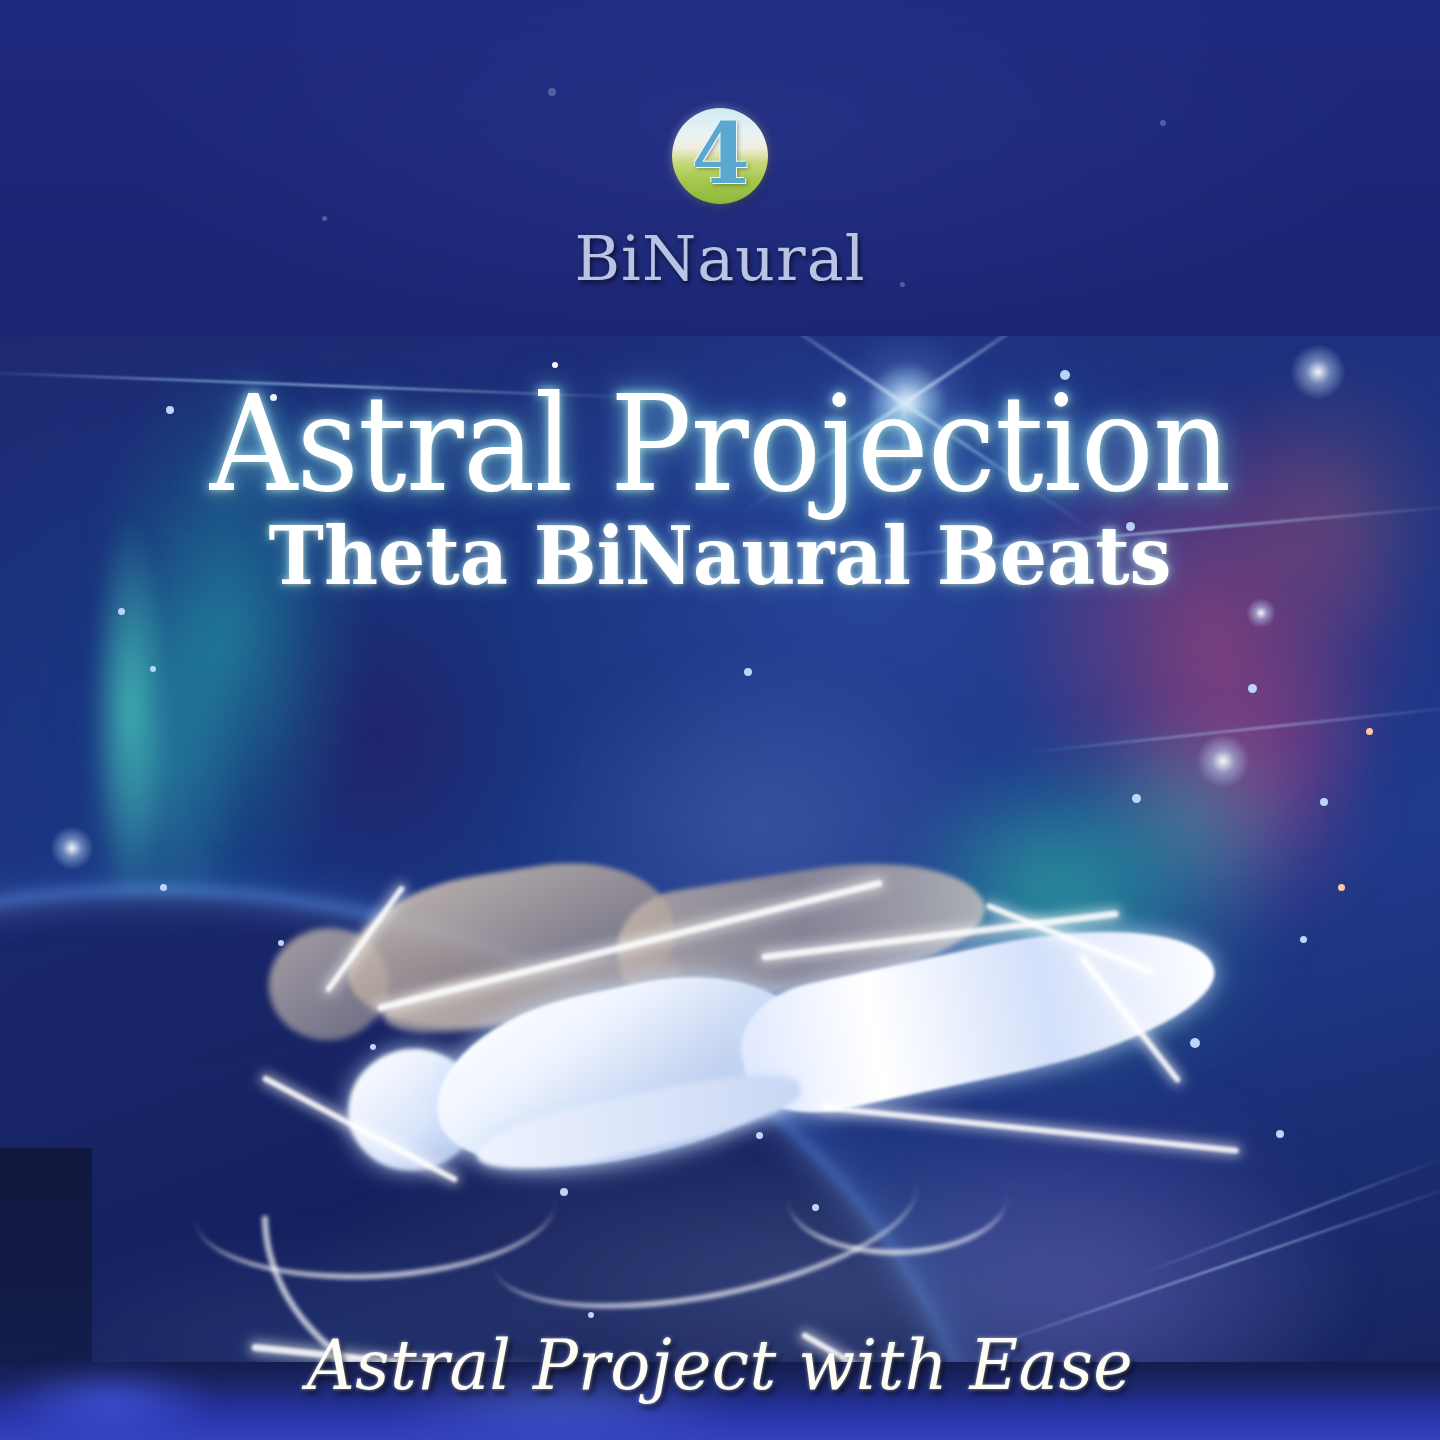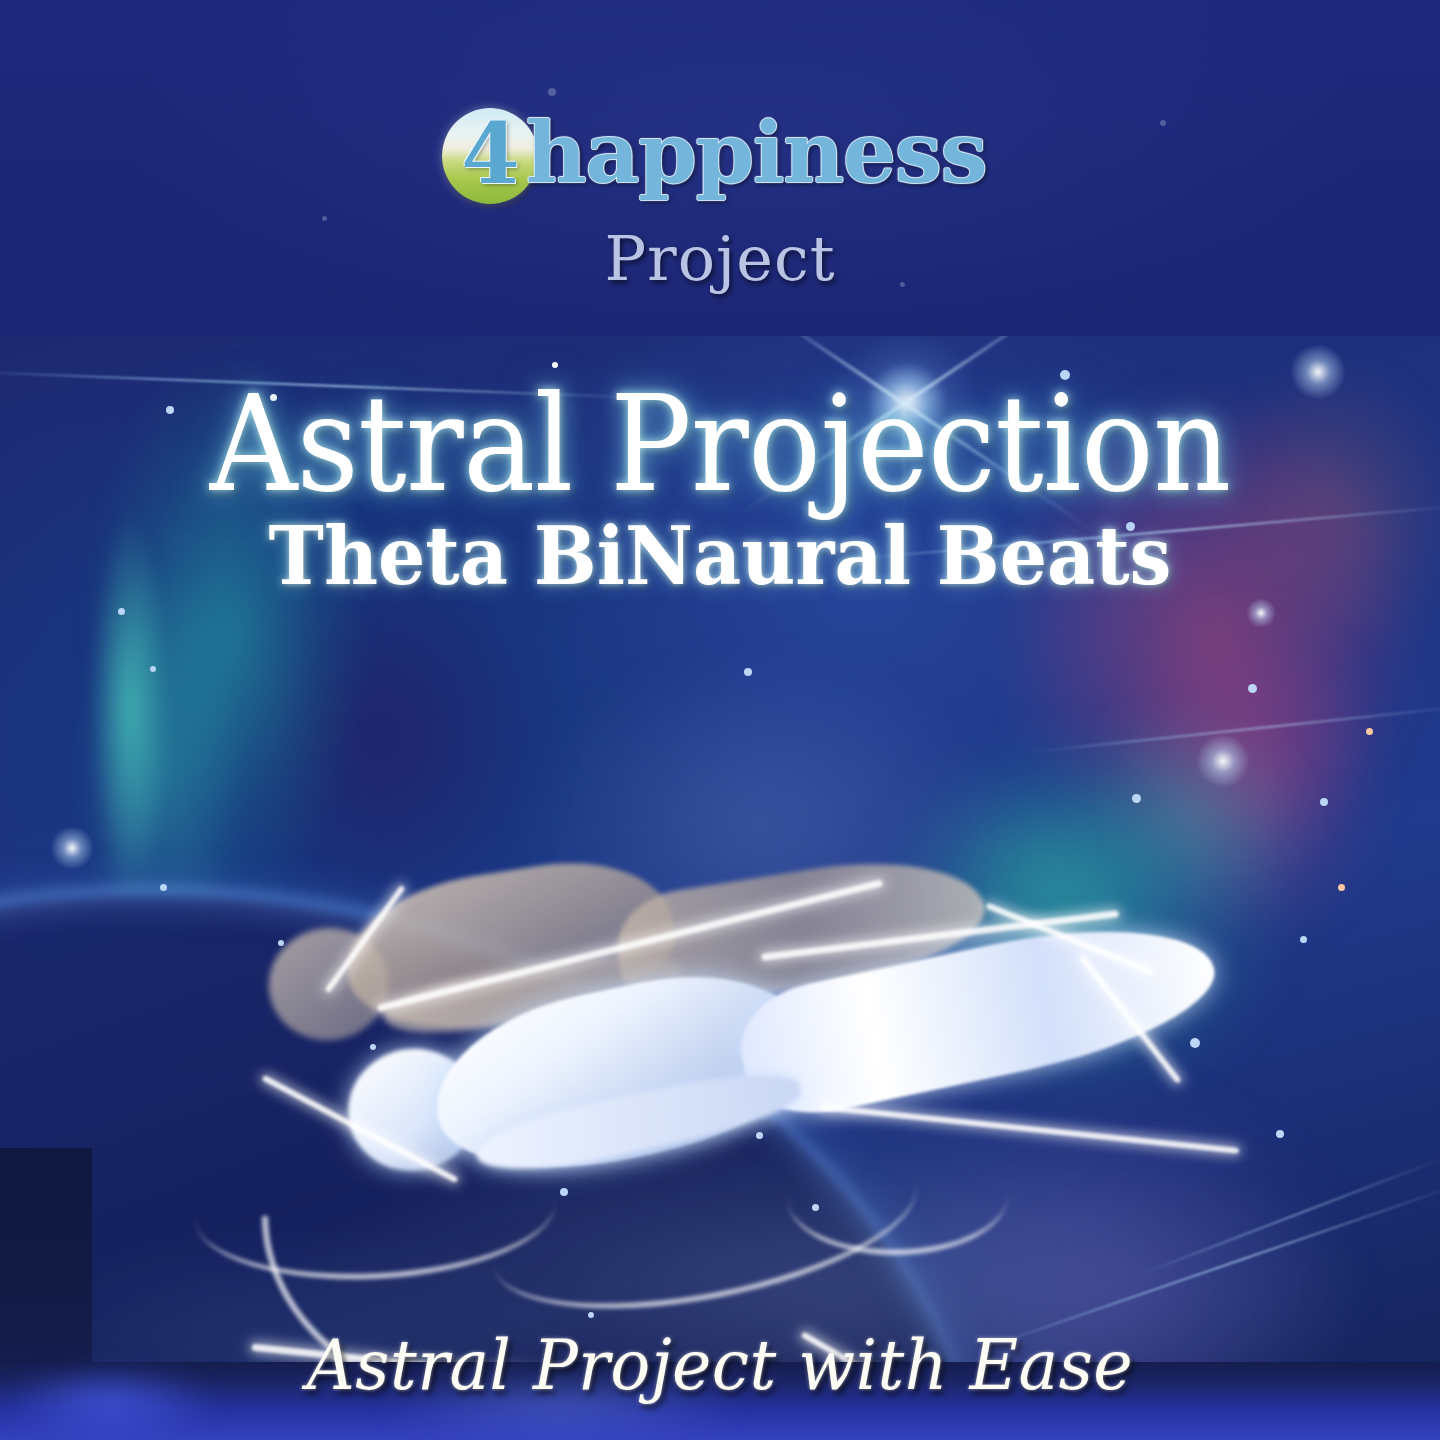--- a/index.html
+++ b/index.html
@@ -562,20 +562,20 @@
   </div>
 
   <div id="top-banner">
     <div class="bstar" style="left:548px;top:88px;width:8px;height:8px;"></div>
     <div class="bstar" style="left:322px;top:216px;width:5px;height:5px;"></div>
     <div class="bstar" style="left:1160px;top:120px;width:6px;height:6px;"></div>
     <div class="bstar" style="left:900px;top:282px;width:5px;height:5px;"></div>
 
     <div id="logo-wrap">
       <div id="logo-line">
-        <span id="globe4"><span class="four">4</span></span><span class="seg">happiness</span>
+        <span id="globe4"><span class="four">4</span></span>
       </div>
     </div>
 
-    <div id="presents">Project</div>
+    <div id="presents">BiNaural</div>
   </div>
 
 </div>
 
 </body></html>

